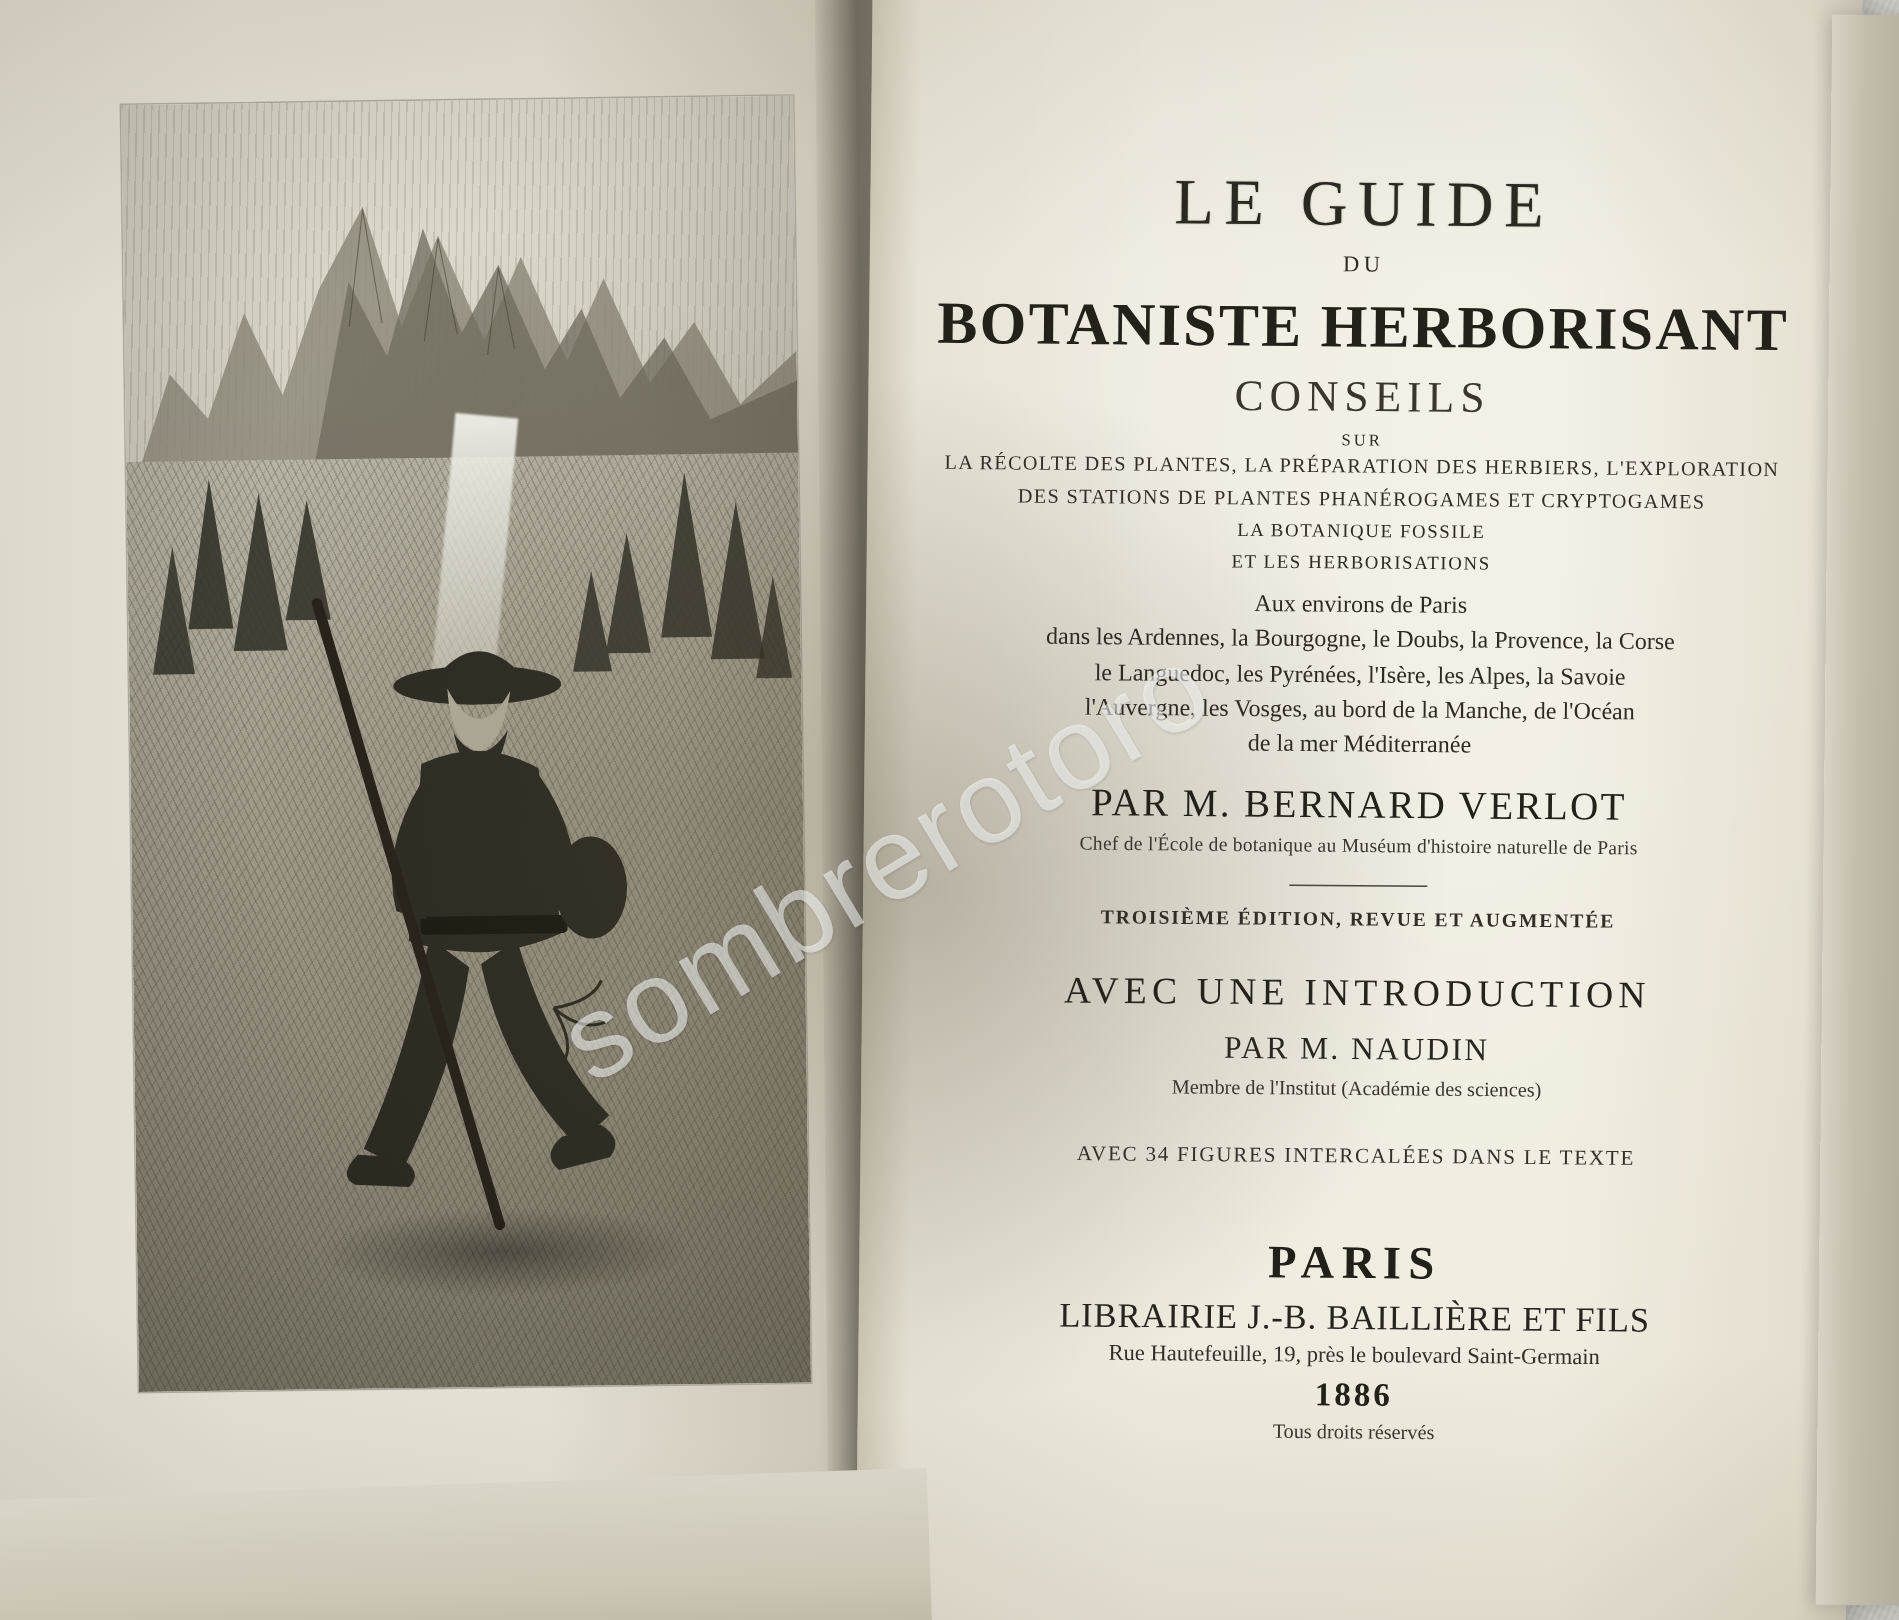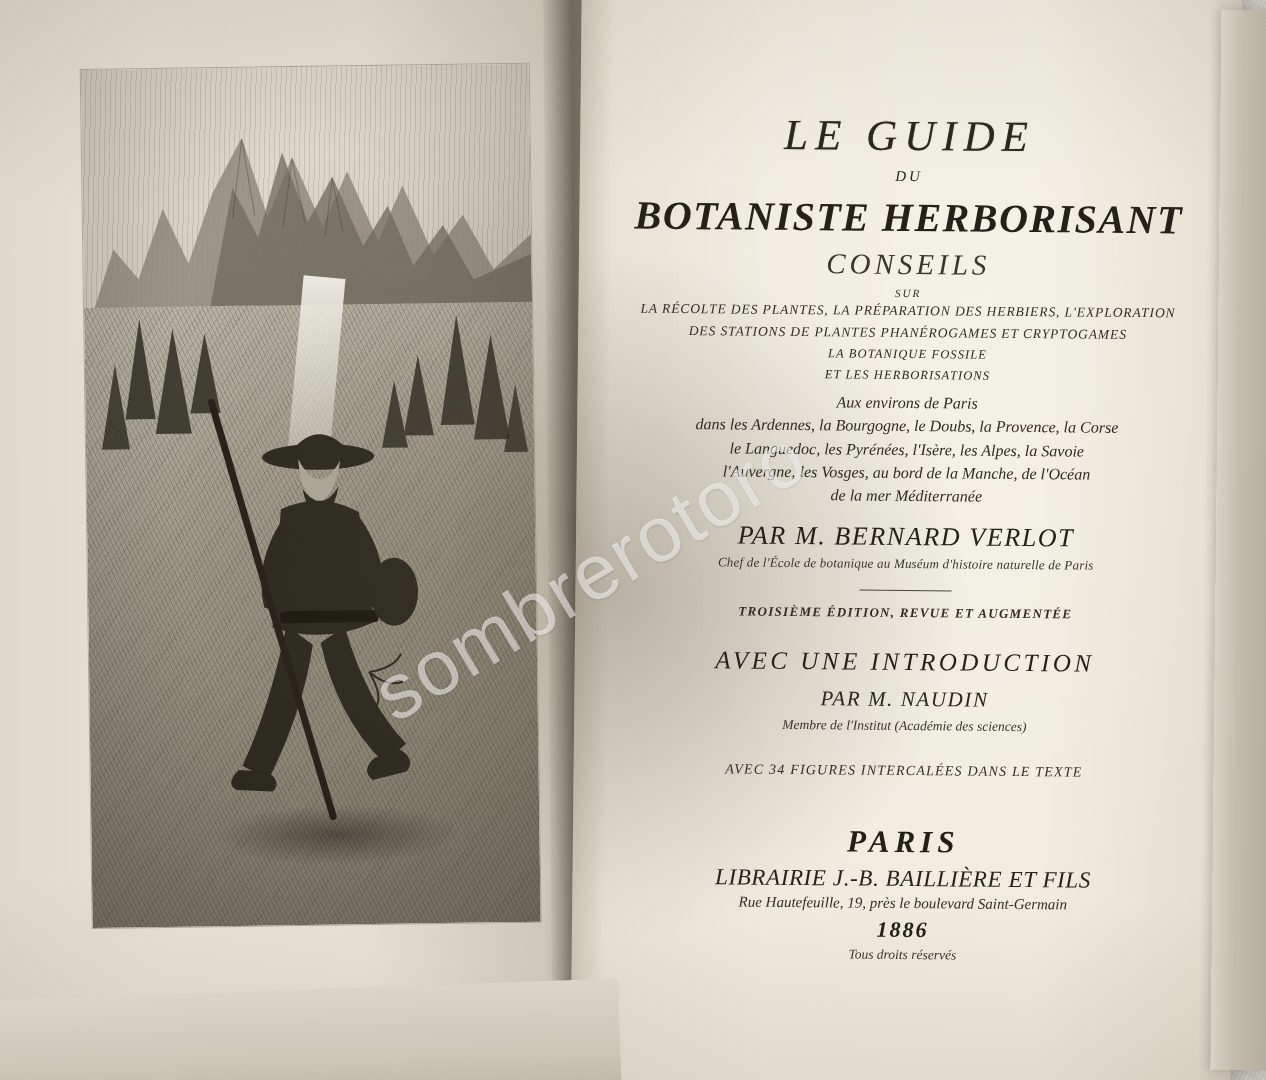--- a/index.html
+++ b/index.html
@@ -32,21 +32,20 @@
       repeating-linear-gradient(25deg, rgba(255,255,255,.18) 0 3px, rgba(0,0,0,.03) 3px 6px);
   }
 
   
   .book {
     position: absolute;
     left: 0;
     top: 0;
     width: 1266px;
     height: 1080px;
-    font-style: italic;
   }
 
   
   .page-left {
     position: absolute;
     left: -10px;
     top: -12px;
     width: 600px;
     height: 1104px;
     background:

